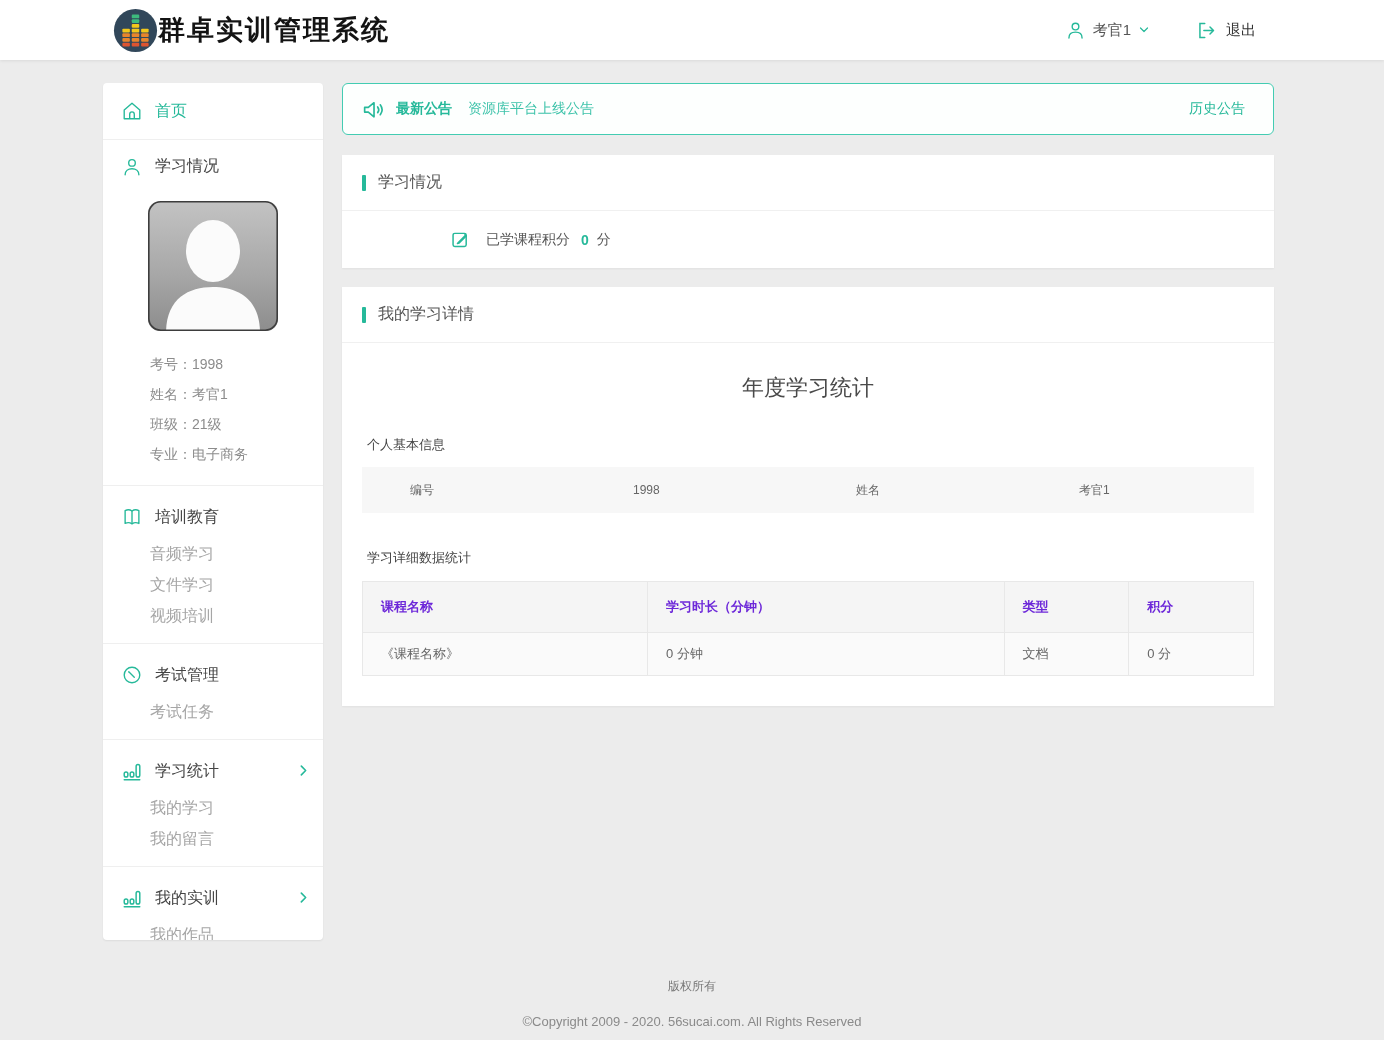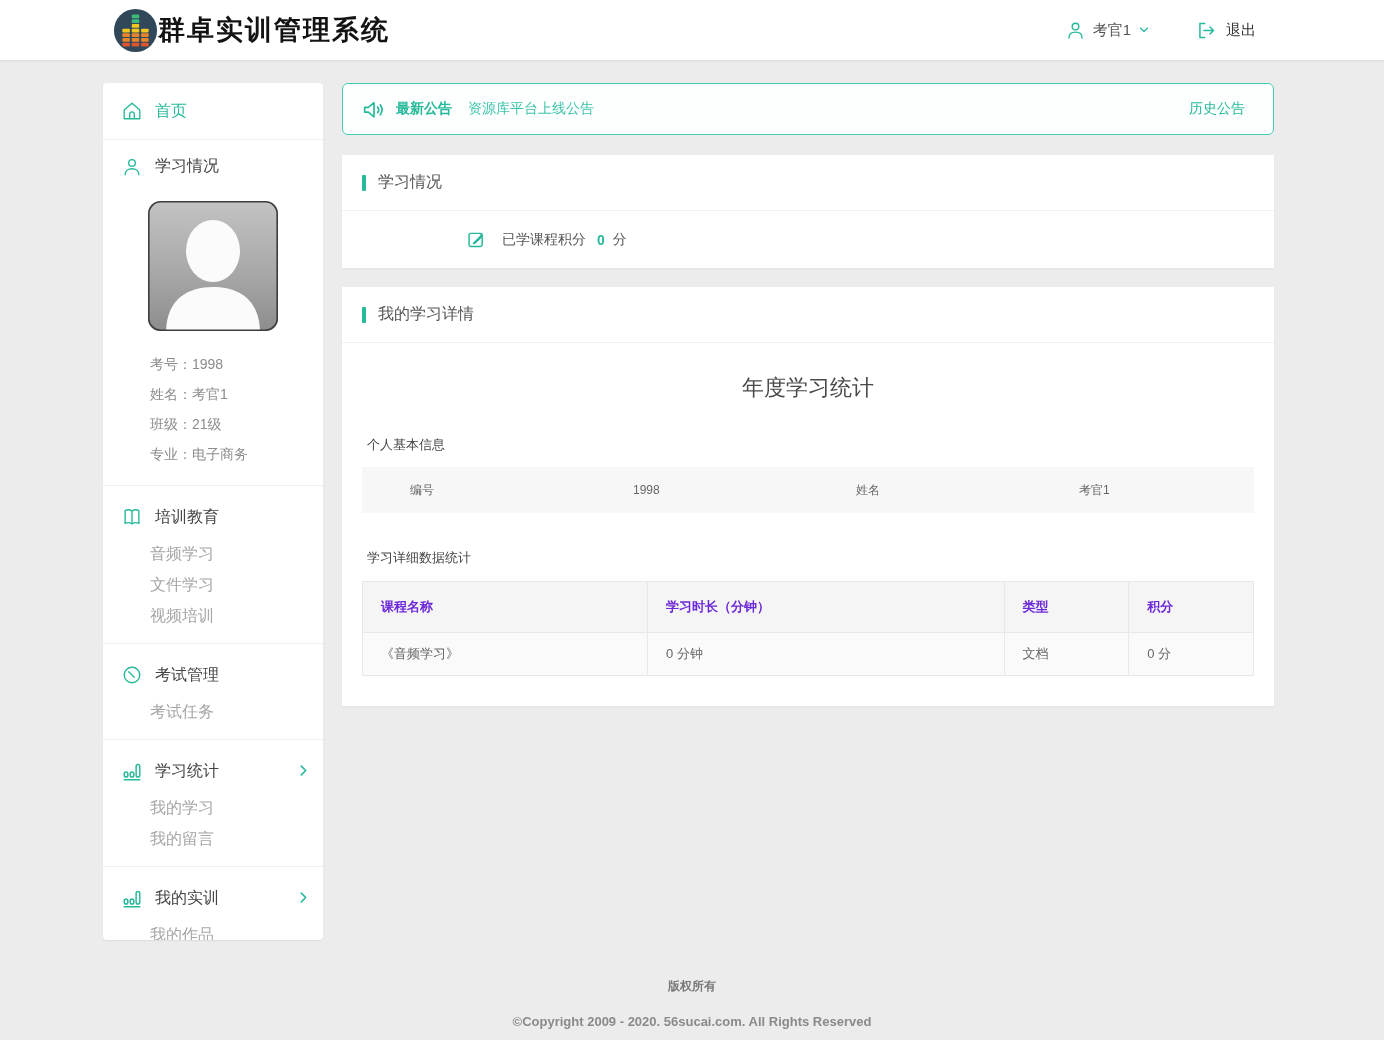--- a/index.html
+++ b/index.html
@@ -60,21 +60,21 @@
   .announce-label { color:#26b99a; font-weight:bold; font-size:14px; margin-left:10px; }
   .announce-text { color:#3ec3aa; font-size:14px; margin-left:16px; cursor:pointer; }
   .announce-history { margin-left:auto; color:#26b99a; font-size:14px; cursor:pointer; }
 
   .card { background:#fff; border-radius:0; box-shadow:0 1px 2px rgba(0,0,0,.05); margin-top:20px; }
   .card + .card { margin-top:19px; }
   .card-head { height:56px; display:flex; align-items:center; padding-left:20px; border-bottom:1px solid #f0f0f0; }
   .tbar { width:4px; height:16px; background:#26b99a; border-radius:1px; margin-right:12px; }
   .card-title { font-size:16px; color:#555; }
 
-  .status-body { height:57px; display:flex; align-items:center; padding-left:108px;margin-left:16px; }
+  .status-body { height:57px; display:flex; align-items:center; padding-left:108px; }
   .status-label { font-size:14px; color:#555; margin-left:15px; }
   .status-value { color:#26b99a; font-weight:bold; font-size:14px; margin:0 8px 0 11px; }
   .status-unit { font-size:14px; color:#555; }
 
   .detail-body { padding:0 20px 30px; }
   .annual-heading { text-align:center; font-size:22px; color:#4a4a4a; padding-top:30px; }
   .section-label { font-size:13px; color:#444; margin:33px 0 0 5px; }
   .section-label.second { margin-top:36px; }
   .info-row {
     margin-top:13px; height:46px; background:#f7f7f7;
@@ -86,21 +86,21 @@
     background:#f5f5f5; border:1px solid #e8e8e8; height:51px;
     text-align:left; padding-left:18px; font-size:13px; color:#6d28d9; font-weight:bold;
   }
   .stats-table td {
     background:#fafafa; border:1px solid #e8e8e8; height:43px;
     padding-left:18px; font-size:13px; color:#666;
   }
   .col1 { width:32%; } .col2 { width:40%; } .col3 { width:14%; } .col4 { width:14%; }
 
   
-  .footer { position:absolute; top:978px; left:0; width:100%; text-align:center;font-weight:bold; }
+  .footer { position:absolute; top:978px; left:0; width:100%; text-align:center; }
   .footer-line1 { font-size:12px; color:#777; }
   .footer-line2 { font-size:13px; color:#8a8a8a; margin-top:19px; }
 </style>
 </head>
 <body>
 
 <div class="header">
   <div class="brand">
     <svg class="logo" viewBox="0 0 48 48">
       <circle cx="24" cy="24" r="23" fill="#31475a"></circle>
@@ -307,21 +307,21 @@
         <thead>
           <tr>
             <th>课程名称</th>
             <th>学习时长（分钟）</th>
             <th>类型</th>
             <th>积分</th>
           </tr>
         </thead>
         <tbody>
           <tr>
-            <td>《音频学习》</td>
+            <td>《课程名称》</td>
             <td>0 分钟</td>
             <td>文档</td>
             <td>0 分</td>
           </tr>
         </tbody>
       </table>
     </div>
   </div>
 
 </div>

